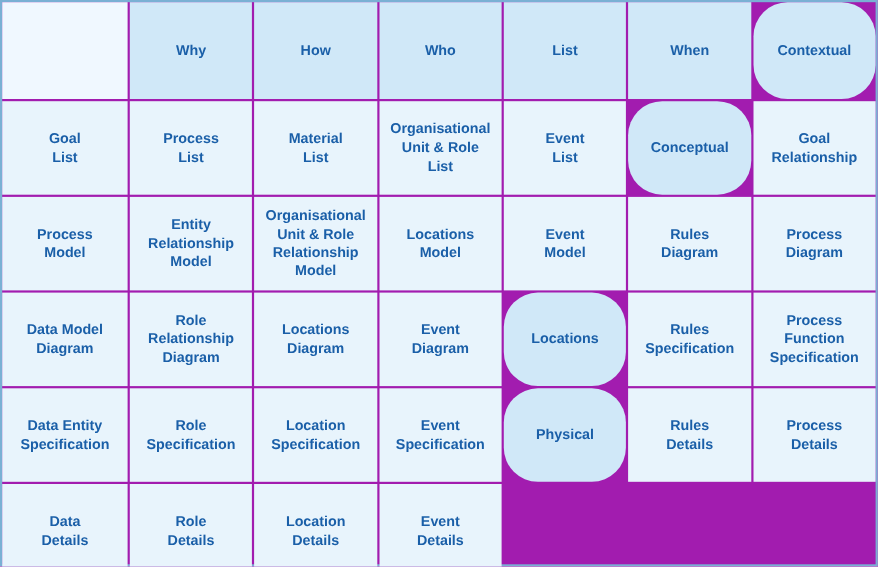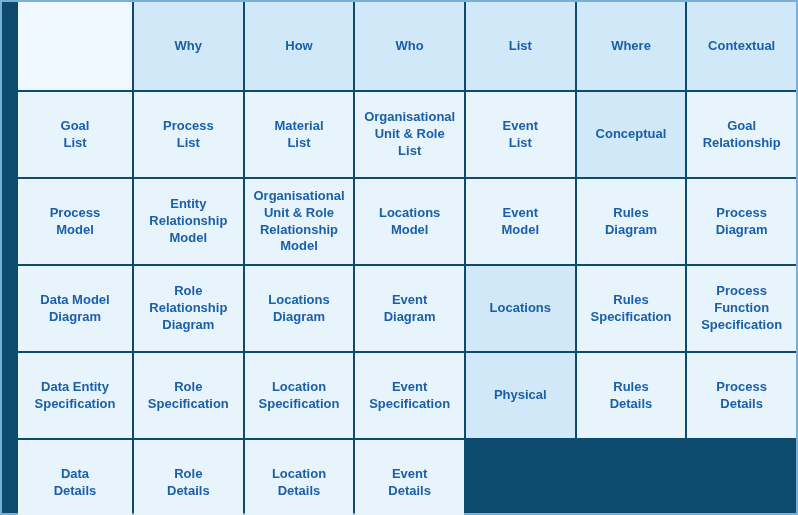--- a/index.html
+++ b/index.html
@@ -10,41 +10,41 @@
       height: 515px;
       overflow: hidden;
     }
     .grid-container {
       width: 798px;
       height: 515px;
       display: grid;
       grid-template-columns: 114px repeat(6, 1fr);
       grid-template-rows: 88px repeat(5, 85px);
       border: 2px solid #7ab0d4;
-      background: #0c4a6e;
+      background: #a21caf;
       gap: 2px;
-      padding-left: 16px;
     }
     .cell {
       display: flex;
       align-items: center;
       justify-content: center;
       text-align: center;
       padding: 6px 4px;
       font-size: 13px;
       font-weight: bold;
       line-height: 1.3;
     }
     .cell-header {
       background: #d0e8f8;
       color: #1a5fa8;
     }
     .cell-row-header {
       background: #d0e8f8;
       color: #1a5fa8;
+      border-radius: 31px;
     }
     .cell-data {
       background: #e8f4fc;
       color: #1a5fa8;
     }
     .cell-empty {
       background: #f0f8ff;
     }
   </style>
 </head>
@@ -59,21 +59,21 @@
   <div class="cell cell-header">
     <span>How</span>
   </div>
   <div class="cell cell-header">
     <span>Who</span>
   </div>
   <div class="cell cell-header">
     <span>List</span>
   </div>
   <div class="cell cell-header">
-    <span>Where</span>
+    <span>When</span>
   </div>
 
   <div class="cell cell-row-header">
     <span>Contextual</span>
   </div>
   <div class="cell cell-data">Goal<br>List</div>
   <div class="cell cell-data">Process<br>List</div>
   <div class="cell cell-data">Material<br>List</div>
   <div class="cell cell-data">Organisational<br>Unit &amp; Role<br>List</div>
   <div class="cell cell-data">Event<br>List</div>

